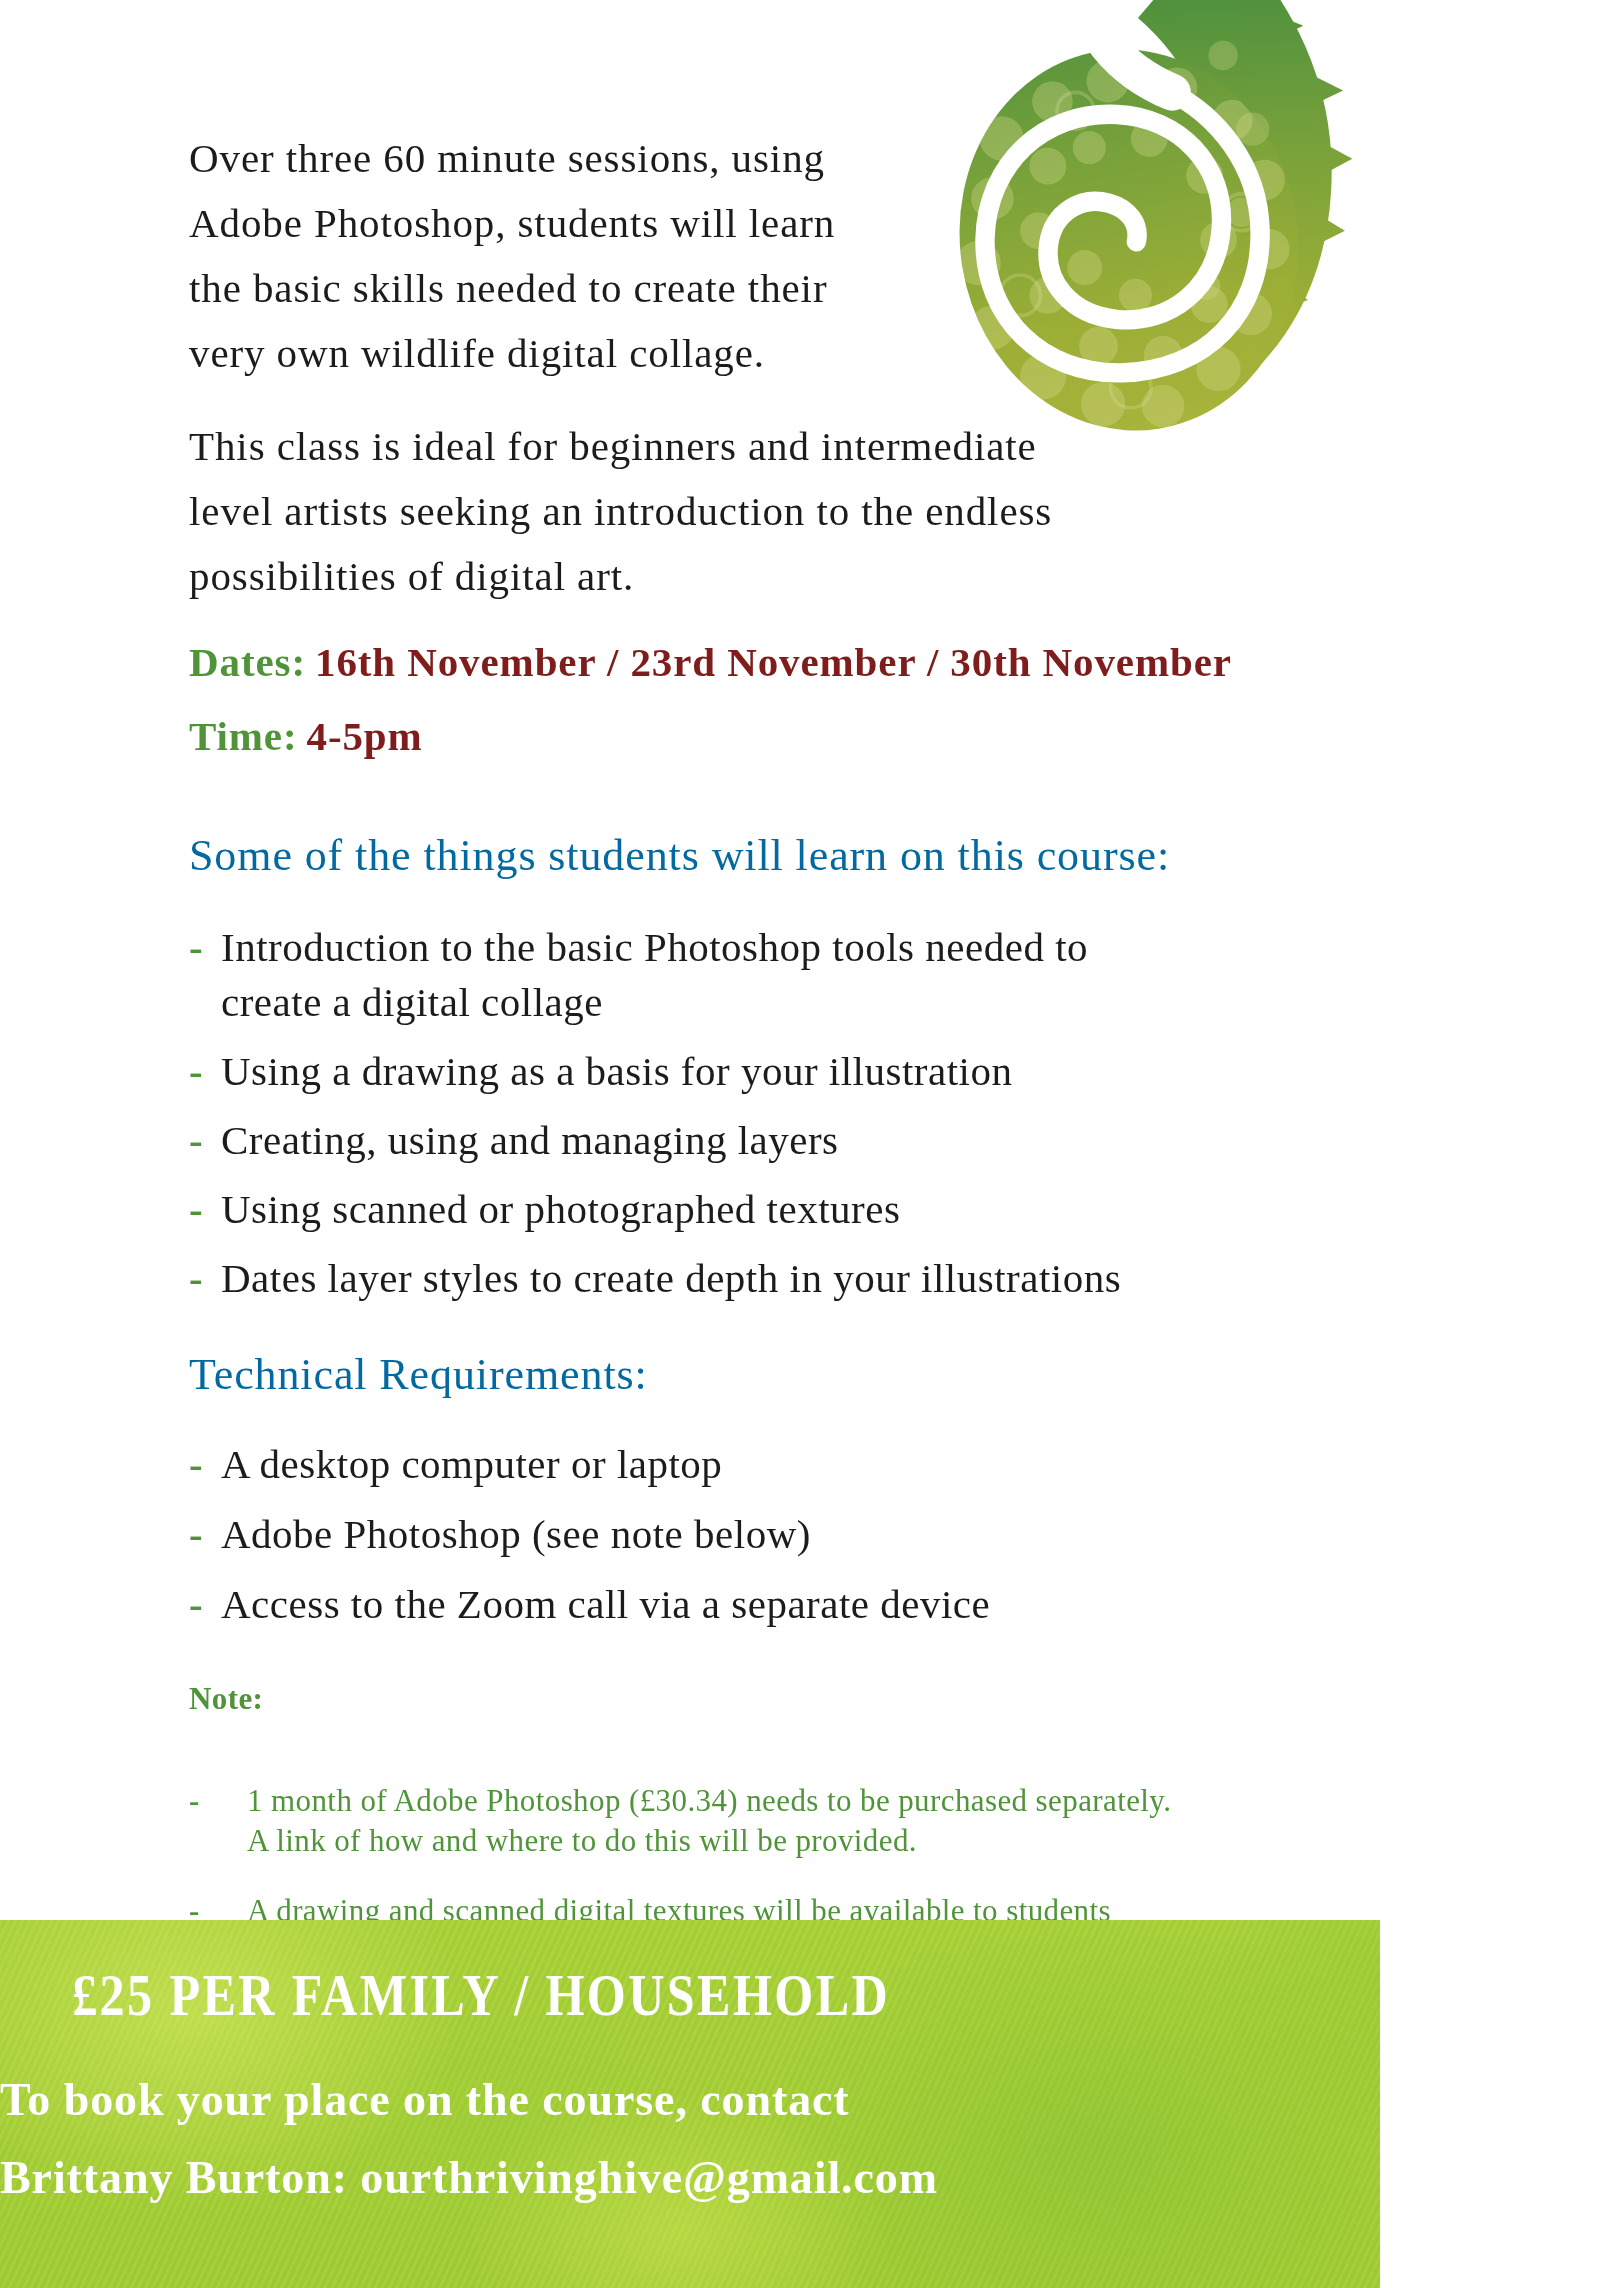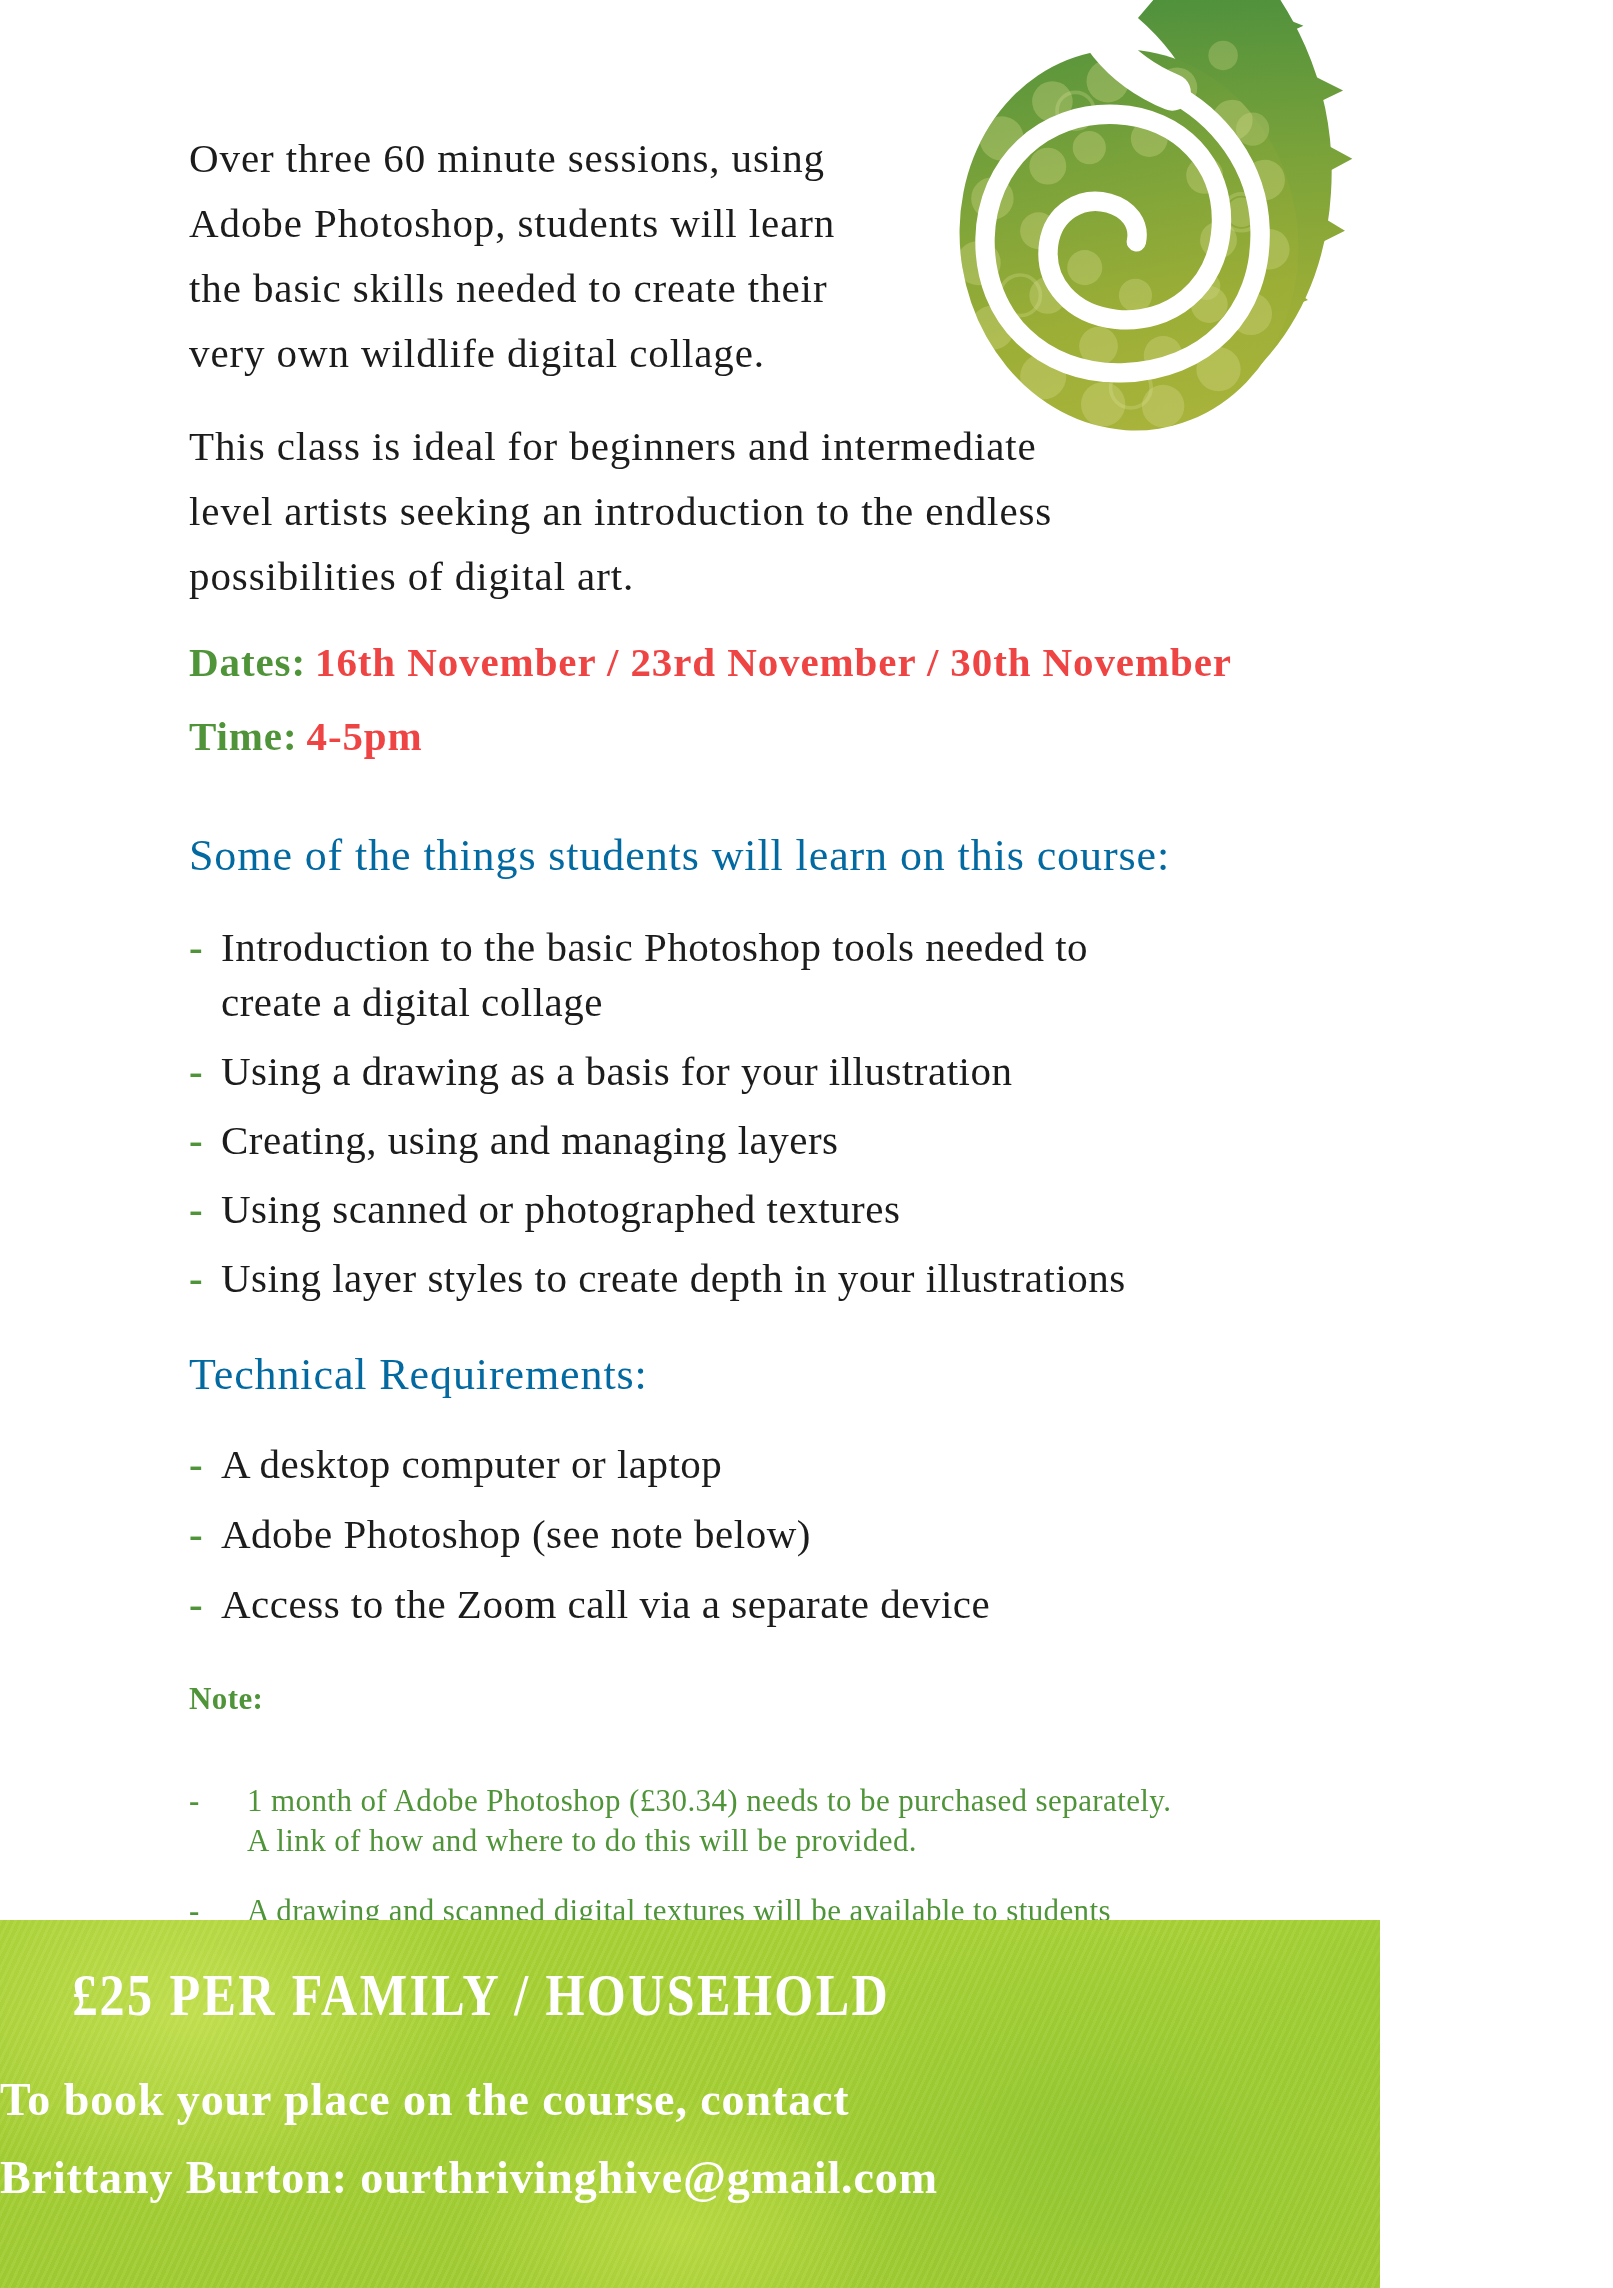--- a/index.html
+++ b/index.html
@@ -23,21 +23,21 @@
   }
   .intro{top:126px;width:923px;}
   .description{top:414px;}
   .meta-row{
     position:absolute;left:189px;display:flex;gap:9px;
     font-size:41px;line-height:48px;letter-spacing:0.9px;
   }
   .dates-row{top:638px;}
   .time-row{top:712px;}
   .meta-label{color:#4f9438;font-weight:bold;}
-  .meta-value{color:#ef4444;font-weight:bold;}
+  .meta-value{color:#7f1d1d;font-weight:bold;}
   .section-heading{
     position:absolute;left:189px;
     font-size:44px;line-height:55px;letter-spacing:0.9px;
     color:#0369a1;
   }
   .learn-heading{top:828px;}
   .tech-heading{top:1347px;}
   .bullet-list{position:absolute;left:189px;width:1347px;}
   .learn-list{top:920px;}
   .tech-list{top:1437px;}
@@ -198,21 +198,21 @@
     <div class="bullet-item">
       <span class="bullet-dash">-</span>
       <span class="bullet-text">Creating, using and managing layers</span>
     </div>
     <div class="bullet-item">
       <span class="bullet-dash">-</span>
       <span class="bullet-text">Using scanned or photographed textures</span>
     </div>
     <div class="bullet-item">
       <span class="bullet-dash">-</span>
-      <span class="bullet-text">Using layer styles to create depth in your illustrations</span>
+      <span class="bullet-text">Dates layer styles to create depth in your illustrations</span>
     </div>
   </div>
 
   <div class="section-heading tech-heading">Technical Requirements:</div>
   <div class="bullet-list tech-list">
     <div class="bullet-item">
       <span class="bullet-dash">-</span>
       <span class="bullet-text">A desktop computer or laptop</span>
     </div>
     <div class="bullet-item">

